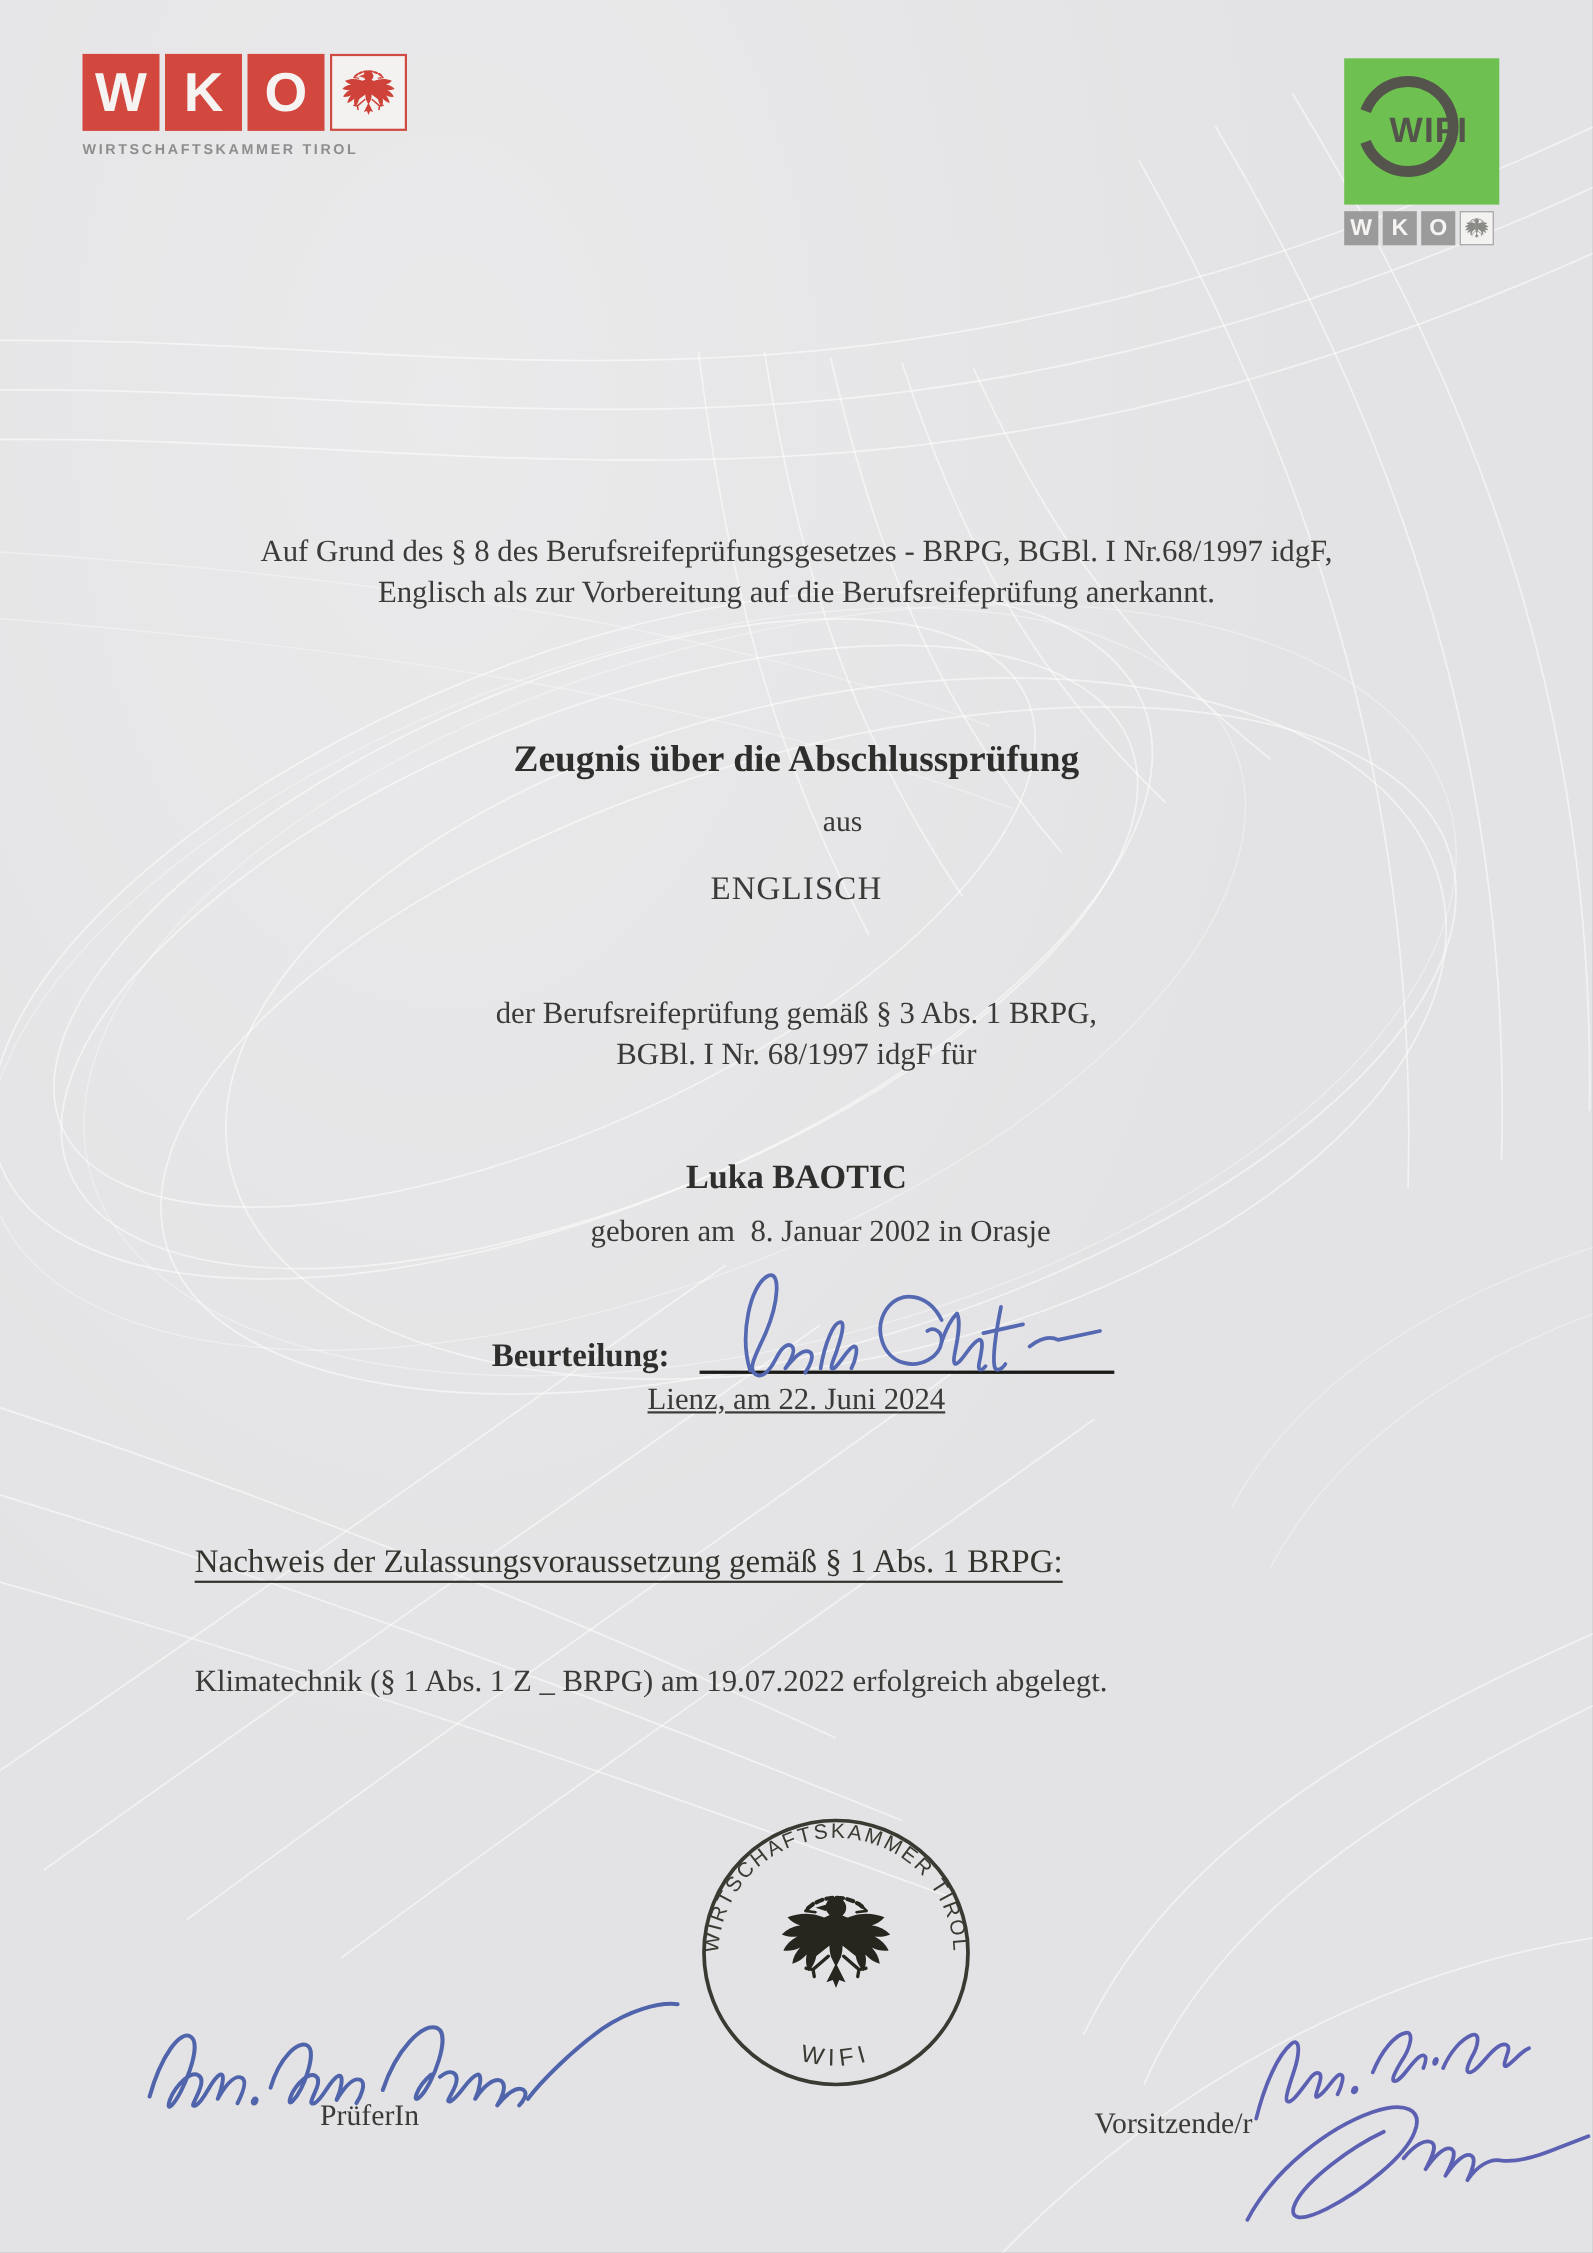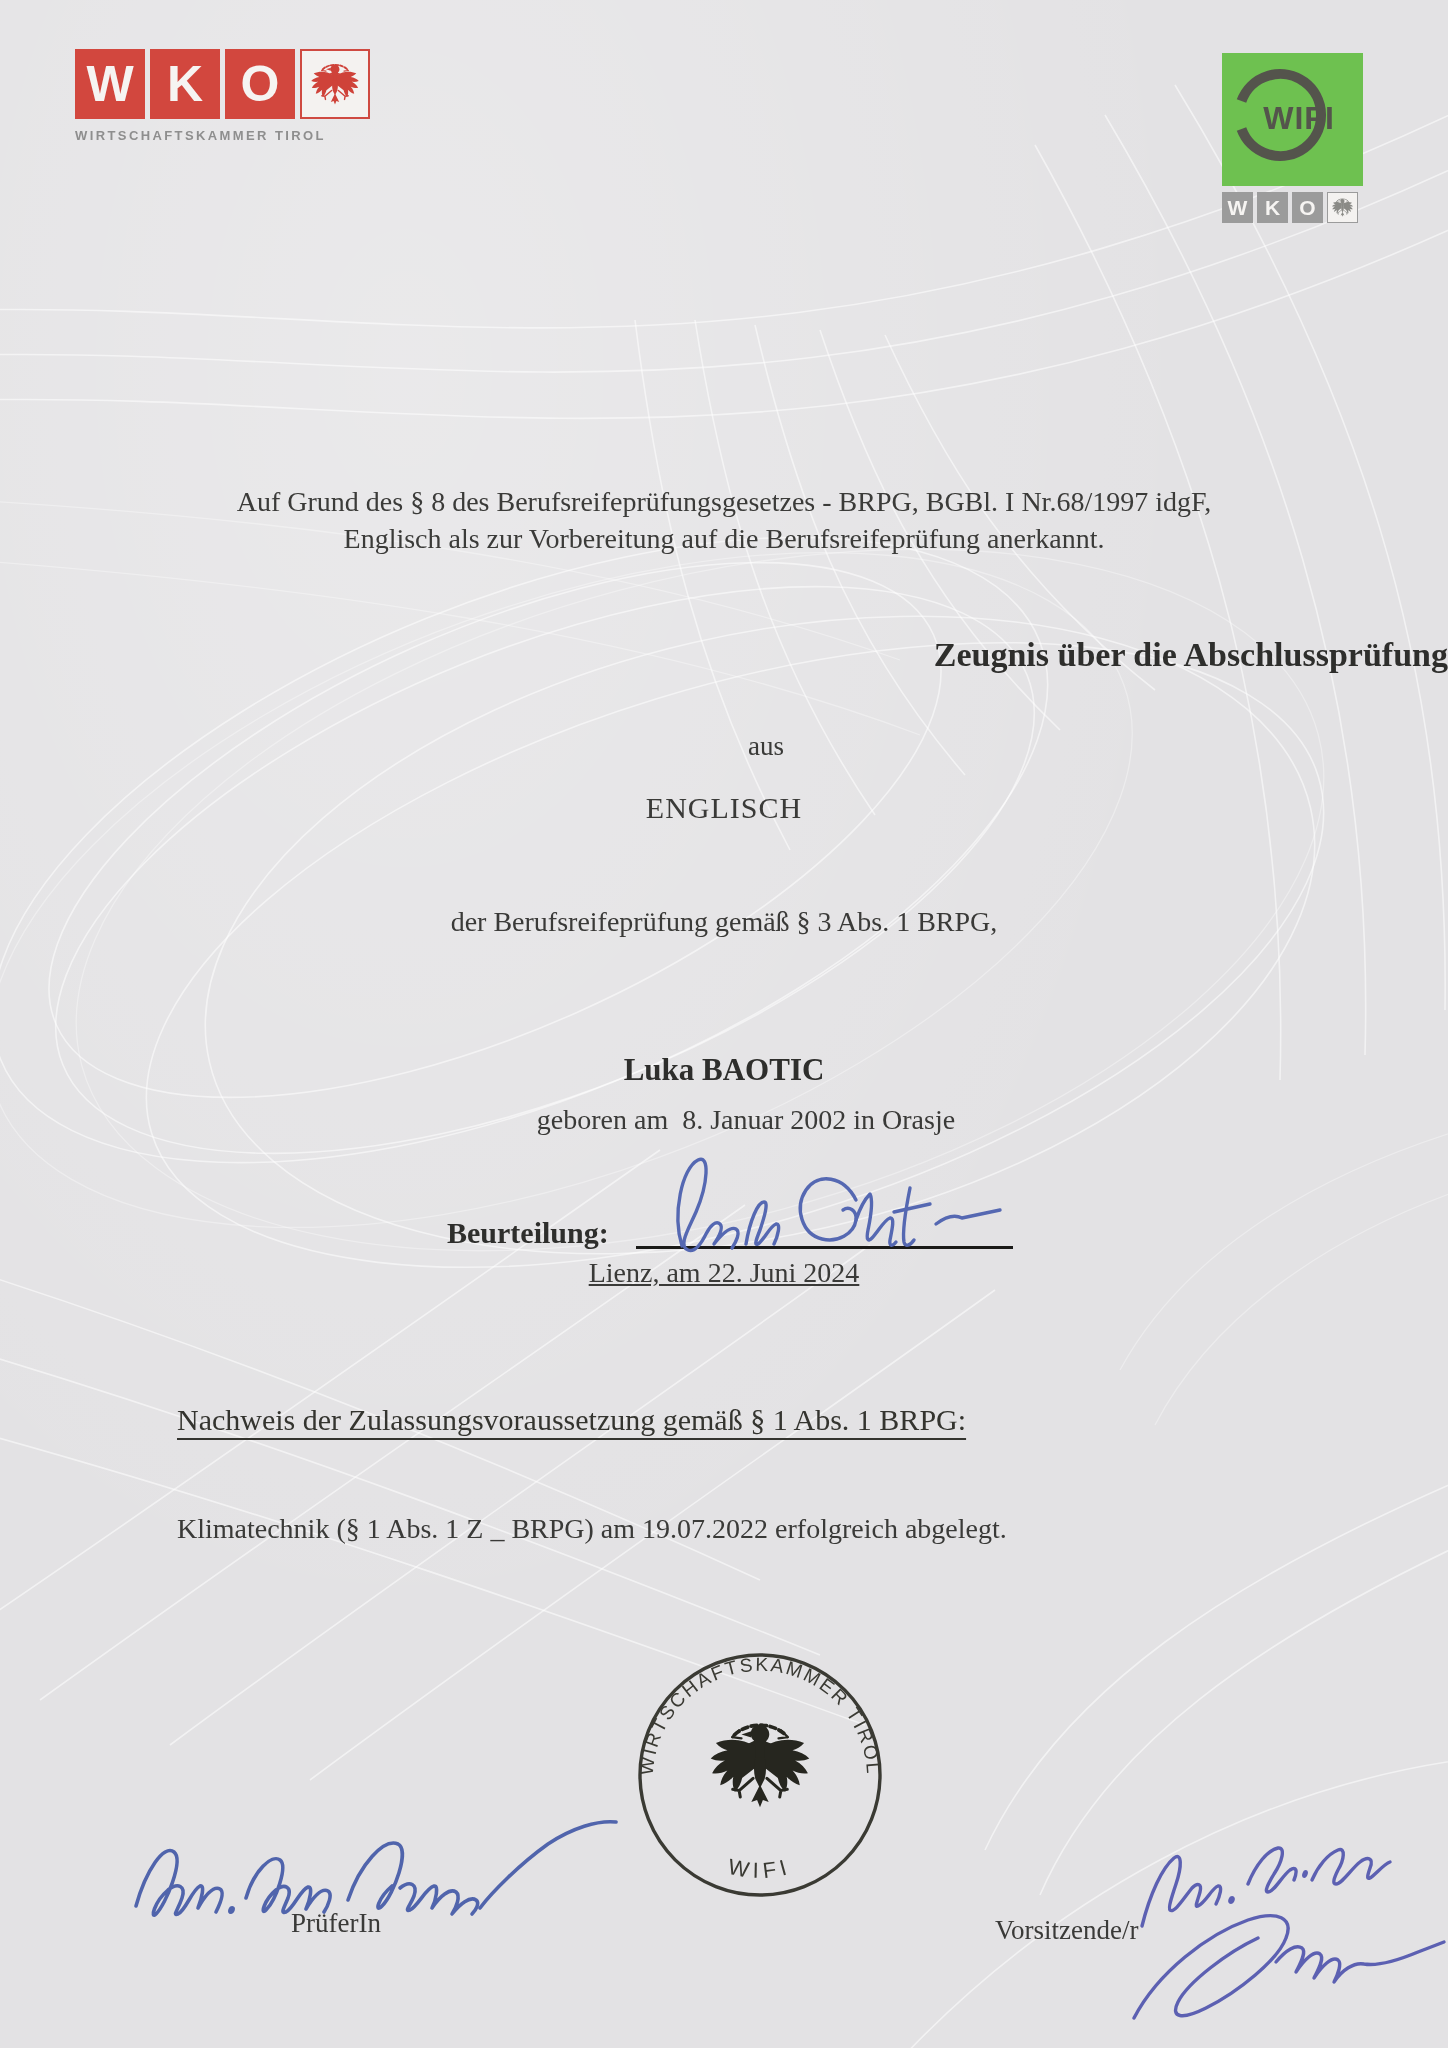--- a/index.html
+++ b/index.html
@@ -39,21 +39,21 @@
     font-size:32px;letter-spacing:1px;color:#54544c;}
   .wifi-mini{margin-top:6px;display:flex;gap:4px;}
   .mini-sq{width:31px;height:31px;background:#9b9b9b;color:#f6f4f2;
     font-family:"Liberation Sans",sans-serif;font-weight:700;font-size:21px;
     line-height:31px;text-align:center;}
   .mini-eagle-tile{width:31px;height:31px;box-sizing:border-box;background:#f4f2f0;
     border:1.5px solid #9b9b9b;display:flex;align-items:center;justify-content:center;}
 
   
   .intro{top:455px;font-size:28px;line-height:37px;color:#3b3b39;margin-top:28px;}
-  .title{top:636px;font-size:34px;font-weight:700;color:#2e2e2c;text-align:right;}
+  .title{top:672px;font-size:34px;font-weight:700;color:#2e2e2c;}
   .aus{top:731px;font-size:27px;padding-left:42px;}
   .subject{top:791px;font-size:30px;letter-spacing:1px;}
   .legal{top:903px;font-size:28px;line-height:37px;}
   .name{top:1052px;font-size:31px;font-weight:700;color:#2e2e2c;}
   .birth{top:1104px;font-size:28px;white-space:pre;margin-left:22px;}
   .beurteilung{left:447px;top:1216px;font-size:30px;font-weight:700;color:#2e2e2c;}
   .grade-line{left:636px;top:1246px;width:377px;height:0;border-top:3px solid #1a1a18;}
   .grade-ink{left:648px;top:1150px;}
   .place-date{top:1257px;font-size:28px;text-decoration:underline;}
   .nachweis{left:177px;top:1403px;font-size:30px;color:#34342f;
@@ -164,20 +164,21 @@
       <div class="nowrap">Auf Grund des § 8 des Berufsreifeprüfungsgesetzes - BRPG, BGBl. I Nr.68/1997 idgF,</div>
       <div class="nowrap">Englisch als zur Vorbereitung auf die Berufsreifeprüfung anerkannt.</div>
     </div>
 
     <div class="abs ctr title">Zeugnis über die Abschlussprüfung</div>
     <div class="abs ctr aus">aus</div>
     <div class="abs ctr subject">ENGLISCH</div>
 
     <div class="abs ctr legal">
       <div class="nowrap">der Berufsreifeprüfung gemäß § 3 Abs. 1 BRPG,</div>
+      <div class="nowrap">BGBl. I Nr. 68/1997 idgF für</div>
     </div>
 
     <div class="abs ctr name">Luka BAOTIC</div>
     <div class="abs ctr birth">geboren am  8. Januar 2002 in Orasje</div>
 
     <div class="abs beurteilung">Beurteilung:</div>
     <div class="abs grade-line"></div>
     <svg class="abs grade-ink" width="372" height="114" viewBox="0 0 372 114">
       <g fill="none" stroke="#5568b2" stroke-width="3.4" stroke-linecap="round" stroke-linejoin="round">
         <path d="M34 96 C24 64 34 18 50 10 C62 4 60 34 48 62 C40 80 30 96 40 100 C47 103 54 92 58 84 C62 76 68 70 72 74 C76 78 70 88 66 94 C74 84 82 76 88 79 C93 82 88 92 84 98"></path>

